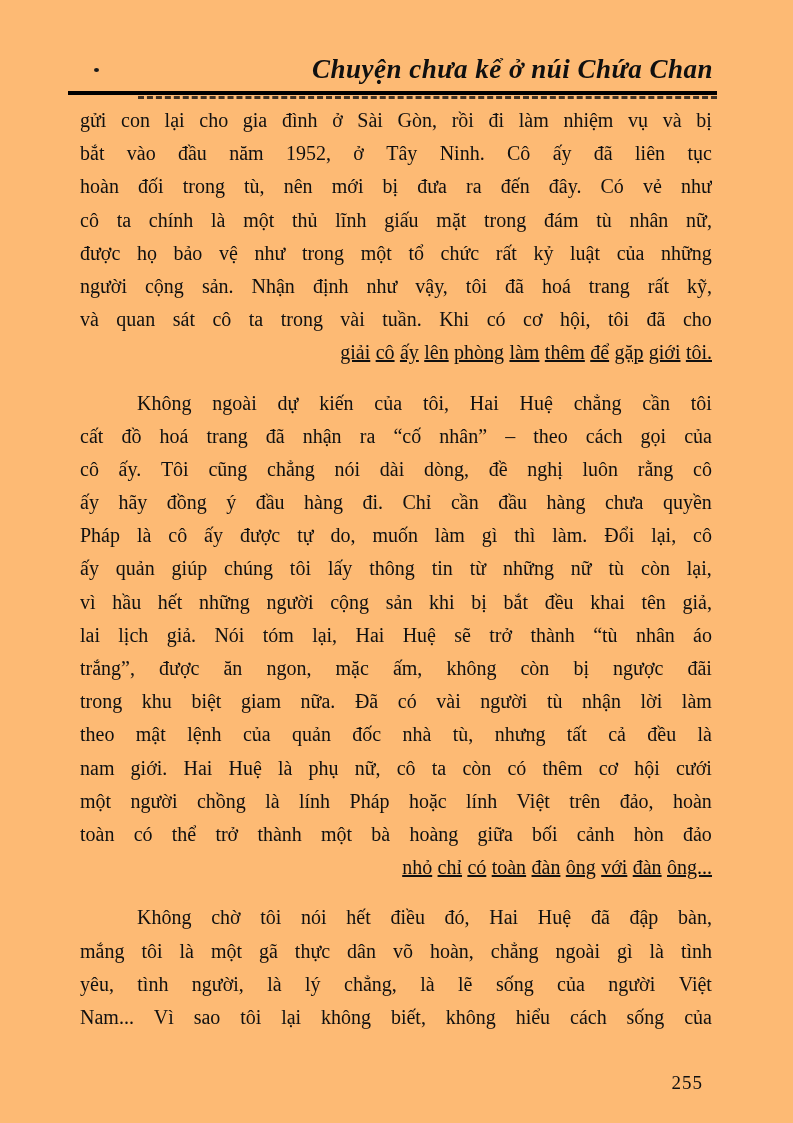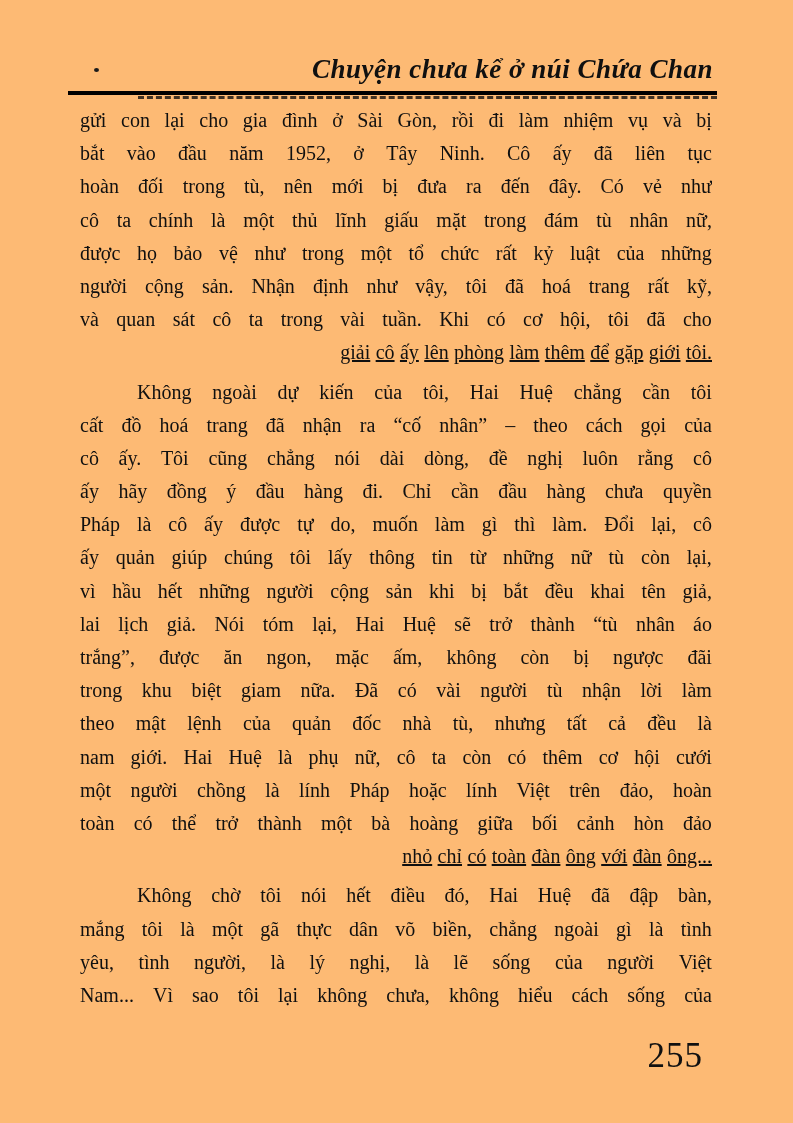--- a/index.html
+++ b/index.html
@@ -50,39 +50,39 @@
   }
 
   
   .body-text {
     position: absolute;
     left: 80px;
     right: 81px;
     top: 104px;
     font-size: 20px;
   }
-  .para + .para { margin-top: 6px; }
+  .para + .para { margin-top: 17px; }
   .line {
     display: flex;
     justify-content: space-between;
     align-items: baseline;
     height: 33.2px;
     line-height: 33.2px;
     overflow: hidden;
   }
   .line span { white-space: nowrap; }
   .line.end { justify-content: flex-end; gap: 0.27em; text-decoration: underline; }
   .line.indent { padding-left: 57px; }
 
   
   .page-number {
     position: absolute;
-    top: 1036px;
+    top: 1072px;
     right: 90px;
-    font-size: 35px;
+    font-size: 19px;
     letter-spacing: 1px;
   }
 </style>
 </head>
 <body>
 
 <div class="page">
   <span class="ink-dot"></span>
   <div class="running-head">Chuyện chưa kể ở núi Chứa Chan</div>
   <div class="head-rule">
@@ -462,49 +462,49 @@
         </div>
         <div class="line">
           <span>mắng</span>
           <span>tôi</span>
           <span>là</span>
           <span>một</span>
           <span>gã</span>
           <span>thực</span>
           <span>dân</span>
           <span>võ</span>
-          <span>biền,</span>
+          <span>hoàn,</span>
           <span>chẳng</span>
           <span>ngoài</span>
           <span>gì</span>
           <span>là</span>
           <span>tình</span>
         </div>
         <div class="line">
           <span>yêu,</span>
           <span>tình</span>
           <span>người,</span>
           <span>là</span>
           <span>lý</span>
-          <span>nghị,</span>
+          <span>chẳng,</span>
           <span>là</span>
           <span>lẽ</span>
           <span>sống</span>
           <span>của</span>
           <span>người</span>
           <span>Việt</span>
         </div>
         <div class="line">
           <span>Nam...</span>
           <span>Vì</span>
           <span>sao</span>
           <span>tôi</span>
           <span>lại</span>
           <span>không</span>
-          <span>chưa,</span>
+          <span>biết,</span>
           <span>không</span>
           <span>hiểu</span>
           <span>cách</span>
           <span>sống</span>
           <span>của</span>
         </div>
       </div>
     </div>
 
   <div class="page-number">255</div>

